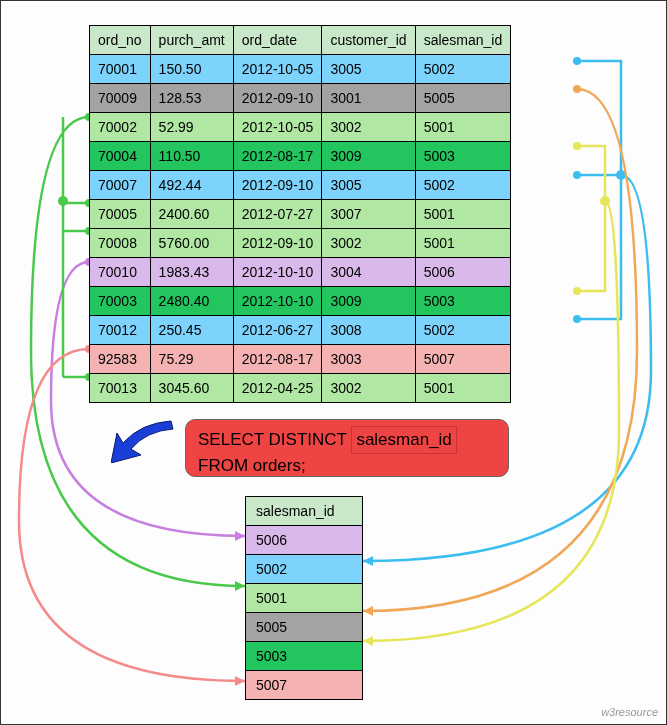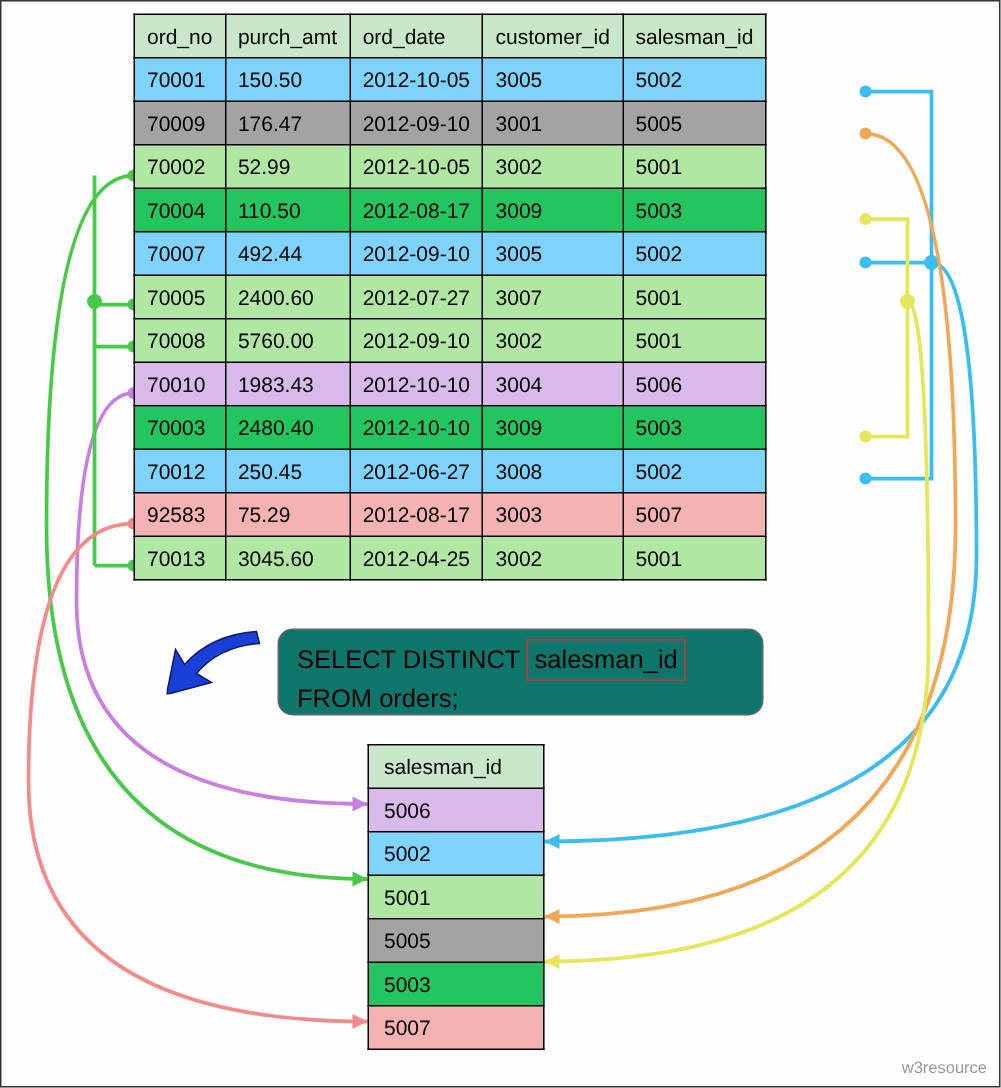--- a/index.html
+++ b/index.html
@@ -9,21 +9,21 @@
   background: #fdfdfd;
   border: 1px solid #333;
   font-family: Arial, sans-serif;
   font-size: 13px;
   position: relative;
   padding: 20px 0 0 0;
 }
 .orders-table {
   position: absolute;
   left: 88px;
-  top: 8px;
+  top: 24px;
   border-collapse: collapse;
   border: 1px solid #000;
 }
 .orders-table td, .orders-table th {
   border: 1px solid #000;
   padding: 6px 8px;
   font-size: 14px;
   text-align: left;
 }
 .orders-table th {
@@ -36,21 +36,21 @@
 .c-green { background: #b0e7a3; }
 .c-yellow { background: #22c55e; }
 .c-violet { background: #d9b8ea; }
 .c-red { background: #f5b2b2; }
 .sql-box {
   position: absolute;
   left: 184px;
   top: 418px;
   width: 324px;
   height: 58px;
-  background: #0f766e;
+  background: #ef4444;
   border: 1px solid #666;
   border-radius: 10px;
   padding: 6px 12px;
   font-size: 17px;
   color: #000;
   line-height: 1.4;
 }
 .sql-highlight {
   border: 1.5px solid #cc3333;
   padding: 1px 4px;
@@ -80,20 +80,21 @@
 .result-table th {
   background: #c9e8c9;
   font-weight: normal;
 }
 .footer {
   position: absolute;
   right: 8px;
   bottom: 6px;
   font-size: 11px;
   color: #999;
+  font-style: italic;
 }
 svg.connections {
   position: absolute;
   left: 0; top: 0;
   width: 667px; height: 725px;
   pointer-events: none;
 }
 </style>
 </head>
 <body>
@@ -154,21 +155,21 @@
   <tbody id="orders-body">
       <tr class="c-blue">
         <td>70001</td>
         <td>150.50</td>
         <td>2012-10-05</td>
         <td>3005</td>
         <td>5002</td>
       </tr>
       <tr class="c-orange">
         <td>70009</td>
-        <td>176.47</td>
+        <td>128.53</td>
         <td>2012-09-10</td>
         <td>3001</td>
         <td>5005</td>
       </tr>
       <tr class="c-green">
         <td>70002</td>
         <td>52.99</td>
         <td>2012-10-05</td>
         <td>3002</td>
         <td>5001</td>

